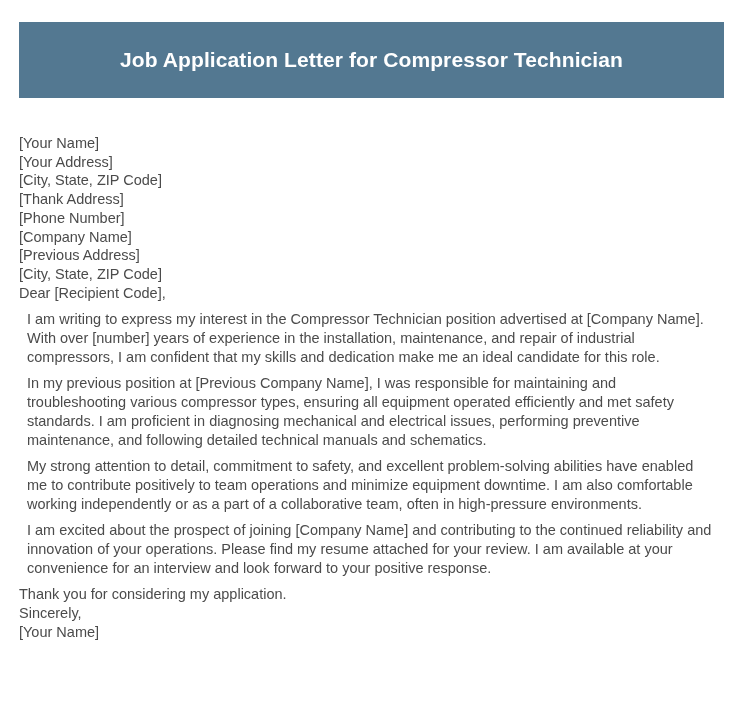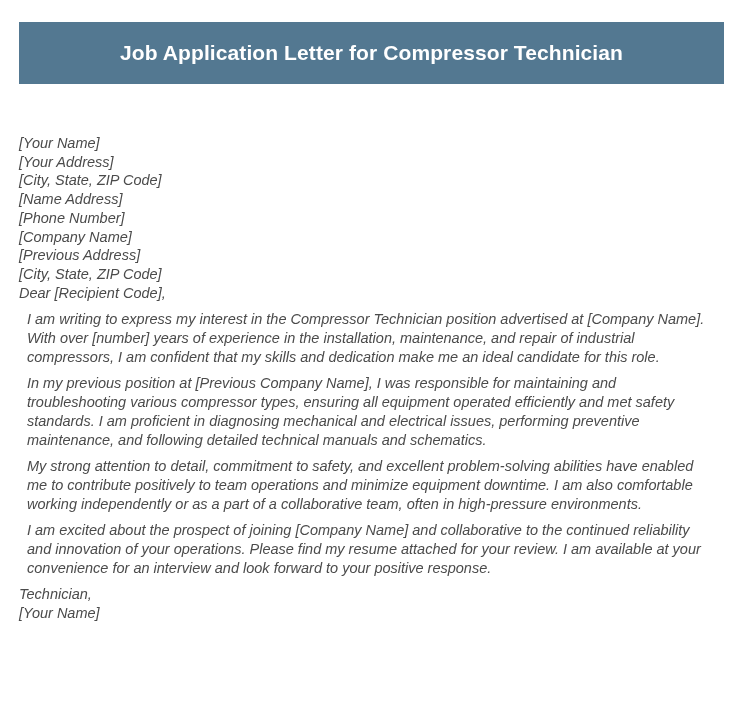--- a/index.html
+++ b/index.html
@@ -20,21 +20,21 @@
     height: 705px;
     background: #ffffff;
   }
 
   
   .header-banner {
     position: absolute;
     left: 19px;
     top: 22px;
     width: 705px;
-    height: 62px;
+    height: 76px;
     background: #537891;
     display: flex;
     align-items: center;
     justify-content: center;
     box-sizing: border-box;
   }
 
   .header-title {
     color: #ffffff;
     font-family: "Liberation Sans", sans-serif;
@@ -50,21 +50,20 @@
   .letter-body {
     position: absolute;
     left: 19px;
     top: 134px;
     width: 704px;
     color: #4b4b4b;
     font-family: "Liberation Sans", sans-serif;
     font-size: 14.5px;
     line-height: 18.7px;
     text-align: left;
-    font-style: italic;
   }
 
   .letter-line {
     margin: 0;
     padding: 0;
     white-space: pre-wrap;
   }
 
   .letter-para {
     margin: 8px;
@@ -79,33 +78,34 @@
 
   <div class="header-banner">
     <div class="header-title">Job Application Letter for Compressor Technician</div>
   </div>
 
   <div class="letter-body">
 
     <div class="letter-line">[Your Name]</div>
     <div class="letter-line">[Your Address]</div>
     <div class="letter-line">[City, State, ZIP Code]</div>
-    <div class="letter-line">[Name Address]</div>
+    <div class="letter-line">[Thank Address]</div>
     <div class="letter-line">[Phone Number]</div>
 
 
     <div class="letter-line">[Company Name]</div>
     <div class="letter-line">[Previous Address]</div>
     <div class="letter-line">[City, State, ZIP Code]</div>
 
     <div class="letter-line">Dear [Recipient Code],</div>
 
     <p class="letter-para">I am writing to express my interest in the Compressor Technician position advertised at [Company Name]. With over [number] years of experience in the installation, maintenance, and repair of industrial compressors, I am confident that my skills and dedication make me an ideal candidate for this role.</p>
     <p class="letter-para">In my previous position at [Previous Company Name], I was responsible for maintaining and troubleshooting various compressor types, ensuring all equipment operated efficiently and met safety standards. I am proficient in diagnosing mechanical and electrical issues, performing preventive maintenance, and following detailed technical manuals and schematics.</p>
     <p class="letter-para">My strong attention to detail, commitment to safety, and excellent problem-solving abilities have enabled me to contribute positively to team operations and minimize equipment downtime. I am also comfortable working independently or as a part of a collaborative team, often in high-pressure environments.</p>
-    <p class="letter-para">I am excited about the prospect of joining [Company Name] and collaborative to the continued reliability and innovation of your operations. Please find my resume attached for your review. I am available at your convenience for an interview and look forward to your positive response.</p>
+    <p class="letter-para">I am excited about the prospect of joining [Company Name] and contributing to the continued reliability and innovation of your operations. Please find my resume attached for your review. I am available at your convenience for an interview and look forward to your positive response.</p>
 
-    <div class="letter-line">Technician,</div>
+    <div class="letter-line">Thank you for considering my application.</div>
+    <div class="letter-line">Sincerely,</div>
     <div class="letter-line">[Your Name]</div>
 
   </div>
 
 </div>
 
 </body></html>

